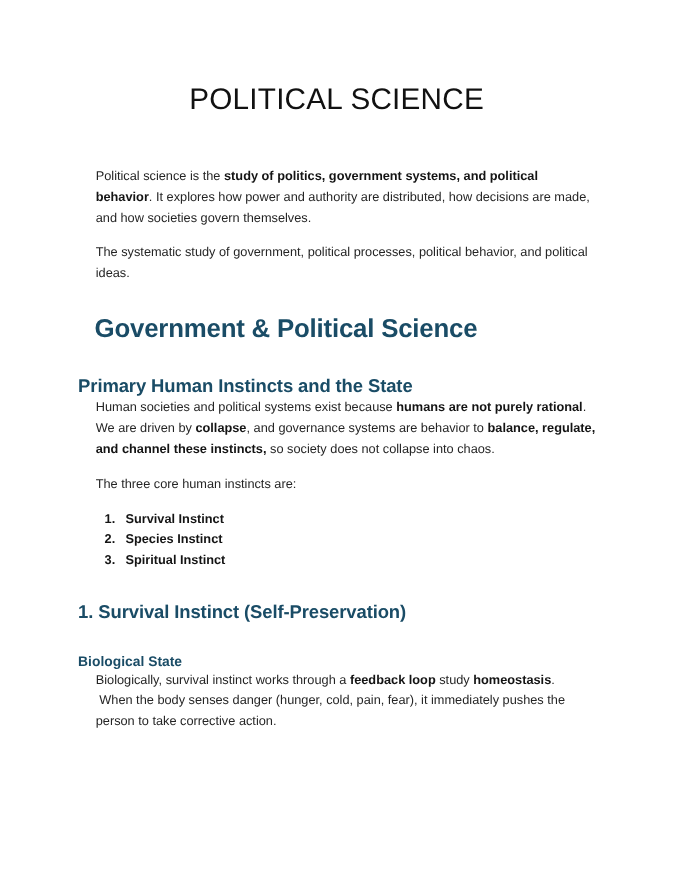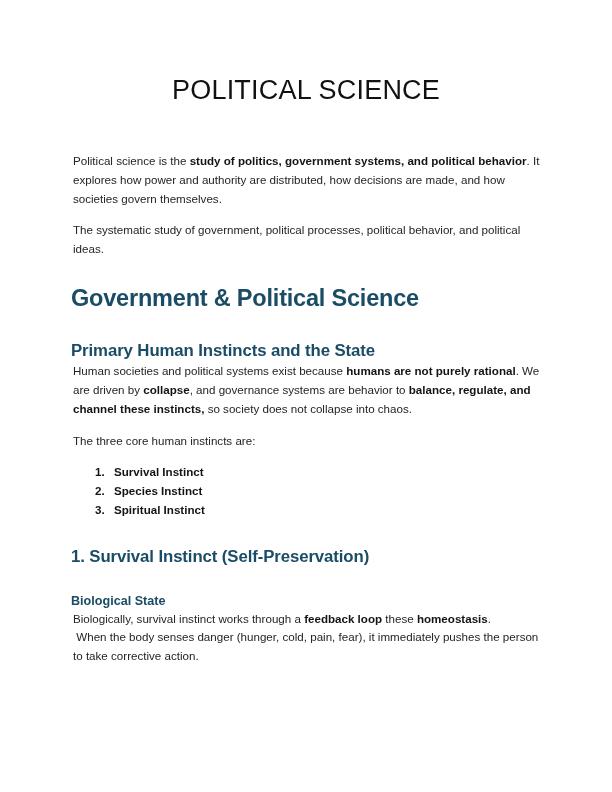--- a/index.html
+++ b/index.html
@@ -36,32 +36,32 @@
     line-height: 1.2;
     margin: 0;
   }
   .content {
     position: absolute;
     top: 152px;
     left: 71px;
     width: 471px;
   }
   p.body-text {
-    margin: 0 0 13px 2px;
+    margin: 0 0 13px 16px;
     font-size: 11.6px;
     line-height: 1.62;
     color: #242424;
     font-weight: 400;
   }
   p.body-text b, li b, .b {
     font-weight: 700;
     color: #141414;
   }
   h1.h-major {
-    margin: 24px 0 0 0;
+    margin: 24px 0 0 15px;
     font-size: 23.5px;
     line-height: 1.3;
     font-weight: 700;
     color: #1a4c66;
     letter-spacing: -0.2px;
   }
   h2.h-sub {
     margin: 27px 0 0 0;
     font-size: 16.8px;
     line-height: 1.3;
@@ -123,16 +123,16 @@
       <li>Survival Instinct</li>
       <li>Species Instinct</li>
       <li>Spiritual Instinct</li>
     </ol>
 
     <h2 class="h-sub">1. Survival Instinct (Self-Preservation)</h2>
 
 
     <h3 class="h-minor">Biological State</h3>
 
-    <p class="body-text after-heading"><span>Biologically, survival instinct works through a </span><b>feedback loop</b><span> these </span><b>homeostasis</b><span>.</span><br><span class="nowrap-space"> When the body senses danger (hunger, cold, pain, fear), it immediately pushes the person to take corrective action.</span></p>
+    <p class="body-text after-heading"><span>Biologically, survival instinct works through a </span><b>feedback loop</b><span> study </span><b>homeostasis</b><span>.</span><br><span class="nowrap-space"> When the body senses danger (hunger, cold, pain, fear), it immediately pushes the person to take corrective action.</span></p>
 
   </div>
 </div>
 
 </body></html>

